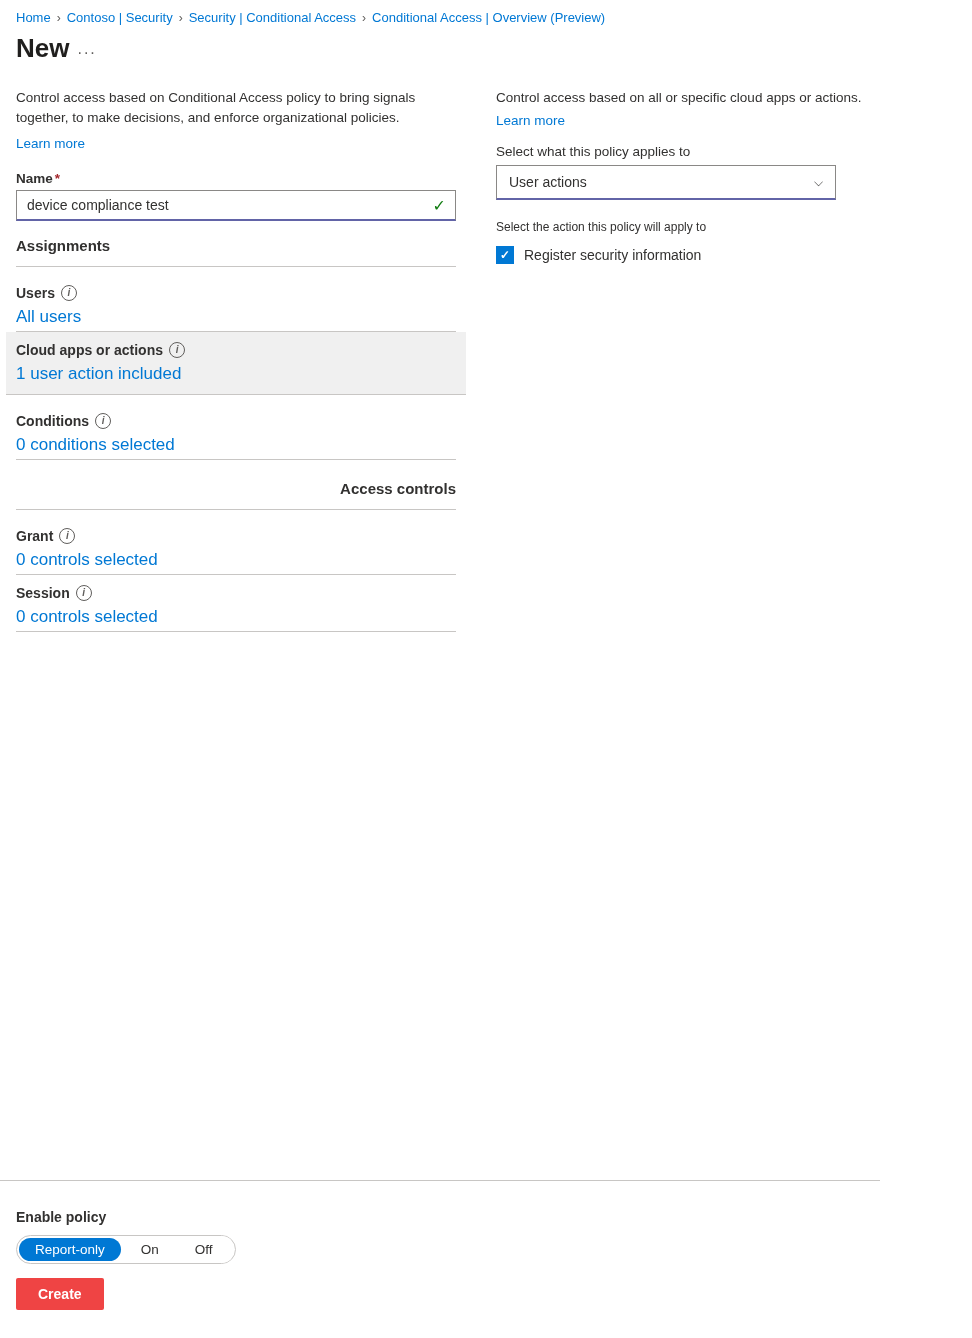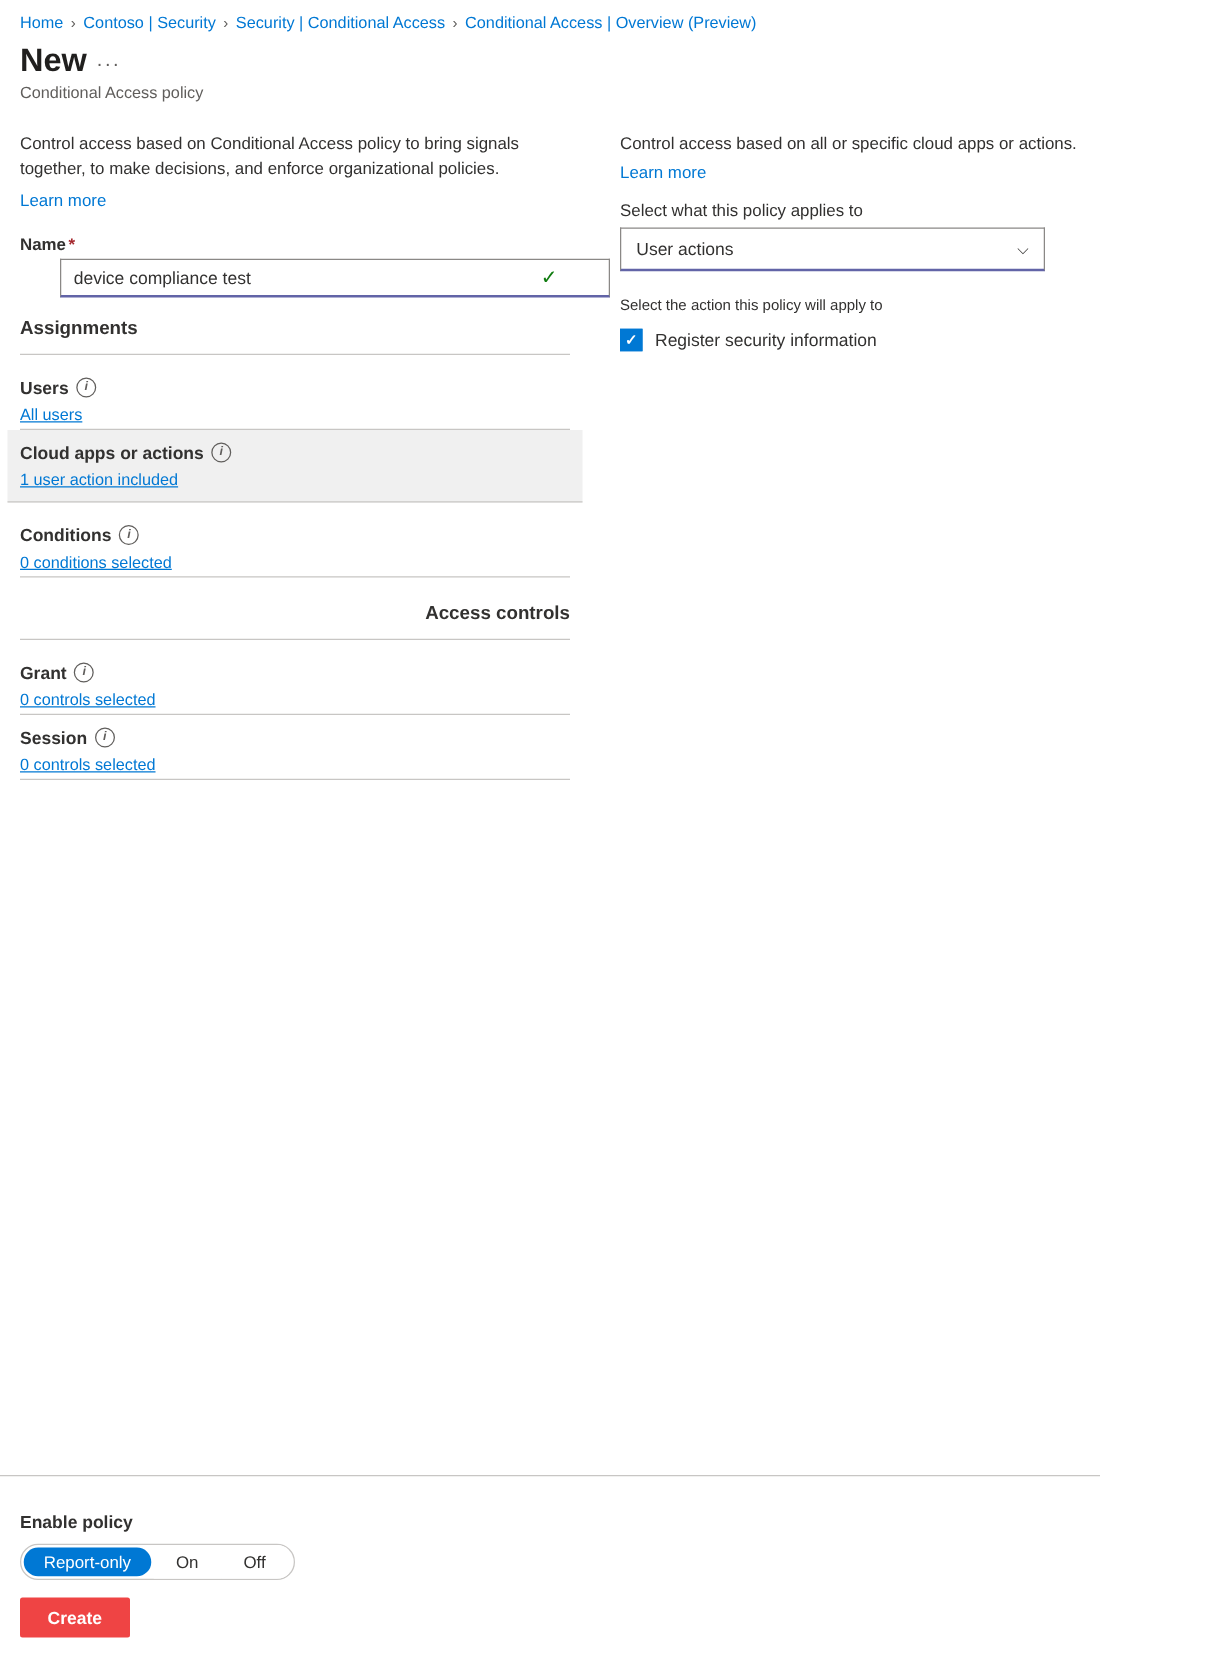--- a/index.html
+++ b/index.html
@@ -104,21 +104,20 @@
     }
     .text-input-field {
       width: 100%;
       border: 1px solid #8a8886;
       border-bottom: 2px solid #6264a7;
       padding: 6px 36px 6px 10px;
       font-size: 14px;
       color: #323130;
       outline: none;
       background: #fff;
-      margin-left: 32px;
     }
     .input-check-icon {
       position: absolute;
       right: 10px;
       top: 50%;
       transform: translateY(-50%);
       color: #107c10;
       font-size: 16px;
     }
 
@@ -159,24 +158,23 @@
       border-radius: 50%;
       font-size: 10px;
       color: #605e5c;
       font-style: italic;
       font-weight: 700;
       cursor: help;
       flex-shrink: 0;
     }
     .sub-value {
       color: #0078d4;
-      font-size: 13px;
+      font-size: 17px;
       margin-top: 6px;
       cursor: pointer;
-      text-decoration: underline;
     }
 
     
     .right-desc {
       font-size: 13.5px;
       color: #323130;
       line-height: 1.5;
       margin-bottom: 4px;
     }
 
@@ -314,21 +312,20 @@
   <a>Security | Conditional Access</a>
   <span class="breadcrumb-sep">›</span>
   <a>Conditional Access | Overview (Preview)</a>
 </nav>
 
 <div class="page-header">
   <div class="page-title">
     <span>New</span>
     <span class="ellipsis">...</span>
   </div>
-  <div class="page-subtitle">Conditional Access policy</div>
 </div>
 
 <div class="main-content">
 
   <div class="left-panel">
     <p class="description-text">Control access based on Conditional Access policy to bring signals together, to make decisions, and enforce organizational policies.</p>
     <a class="learn-more-link">Learn more</a>
 
     
     <div class="name-section">

